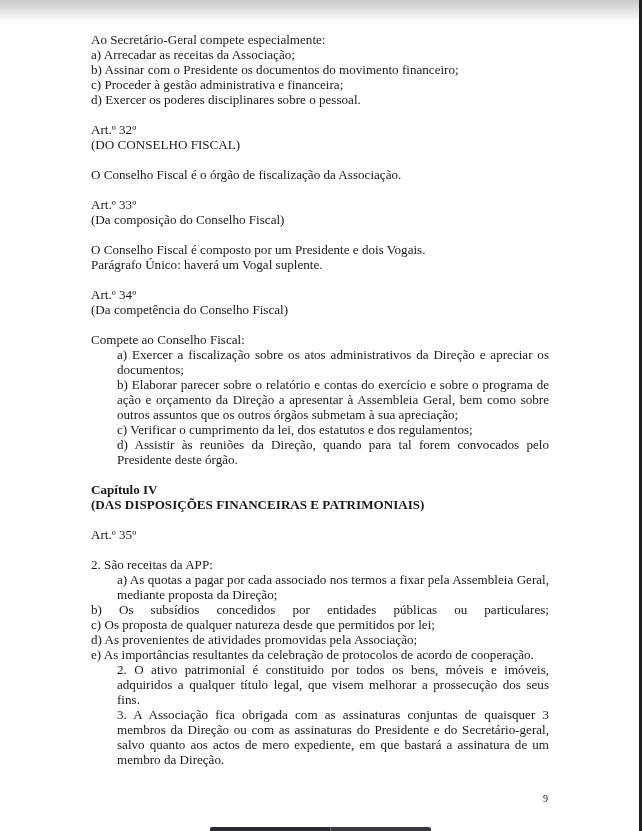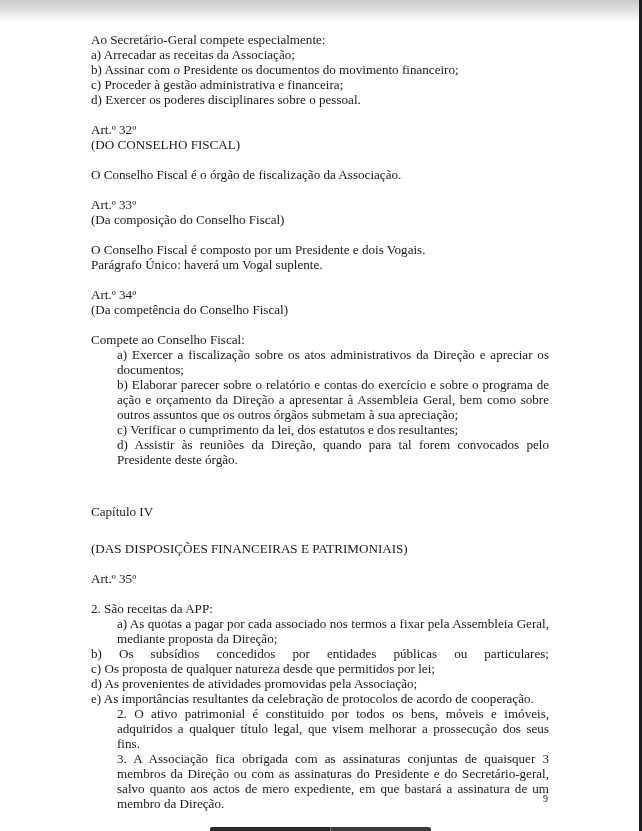--- a/index.html
+++ b/index.html
@@ -18,21 +18,21 @@
     background: #1e1e22;
   }
   .page {
     position: absolute; left: 91px; top: 32px; width: 458px;
     font-size: 13.1px; line-height: 15px;
   }
   .p { margin: 0; }
   .just { text-align: justify; text-align-last: left; margin-left: 26px; }
   .just-full { text-align: justify; text-align-last: justify; }
   .center { }
-  .bold { font-weight: normal; margin-top: 22px; }
+  .bold { font-weight: bold; }
   .gap { height: 15px; }
   .page-number {
     position: absolute; left: 543px; top: 793px; font-size: 10px;
   }
   .bottom-bar {
     position: absolute; left: 210px; top: 827px; height: 4px; width: 221px;
     display: flex; border-radius: 2px 2px 0 0; overflow: hidden;
   }
   .bar-seg-1 { width: 120px; background: #2a2a2e; }
   .bar-seg-2 { flex: 1; background: #3a3a3e; border-left: 1px solid #777; }
@@ -63,21 +63,21 @@
   <p class="p">O Conselho Fiscal é composto por um Presidente e dois Vogais.</p>
   <p class="p">Parágrafo Único: haverá um Vogal suplente.</p>
 
   <div class="gap"></div>
   <p class="p center">Art.º 34º</p>
   <p class="p center">(Da competência do Conselho Fiscal)</p>
   <div class="gap"></div>
   <p class="p">Compete ao Conselho Fiscal:</p>
   <p class="p just">a) Exercer a fiscalização sobre os atos administrativos da Direção e apreciar os documentos;</p>
   <p class="p just">b) Elaborar parecer sobre o relatório e contas do exercício e sobre o programa de ação e orçamento da Direção a apresentar à Assembleia Geral, bem como sobre outros assuntos que os outros órgãos submetam à sua apreciação;</p>
-  <p class="p just">c) Verificar o cumprimento da lei, dos estatutos e dos resultantes;</p>
+  <p class="p just">c) Verificar o cumprimento da lei, dos estatutos e dos regulamentos;</p>
   <p class="p just">d) Assistir às reuniões da Direção, quando para tal forem convocados pelo Presidente deste órgão.</p>
 
   <div class="gap"></div>
   <p class="p center bold">Capítulo IV</p>
   <p class="p center bold">(DAS DISPOSIÇÕES FINANCEIRAS E PATRIMONIAIS)</p>
   <div class="gap"></div>
   <p class="p center">Art.º 35º</p>
   <div class="gap"></div>
   <p class="p">2. São receitas da APP:</p>
   <p class="p just">a) As quotas a pagar por cada associado nos termos a fixar pela Assembleia Geral, mediante proposta da Direção;</p>

